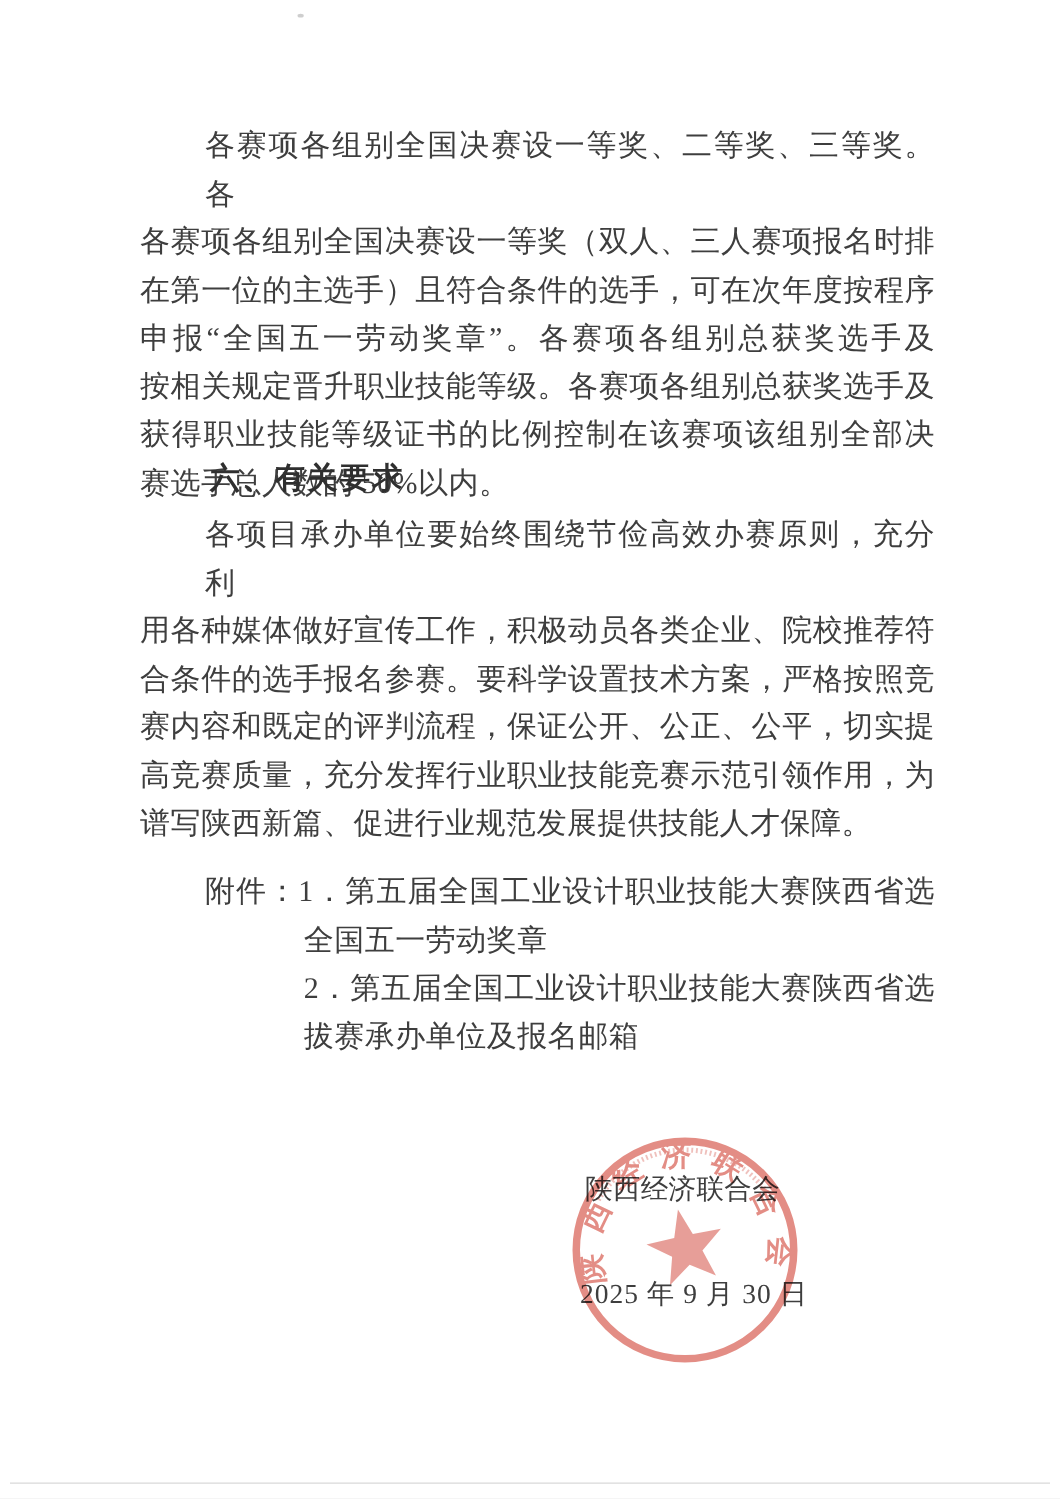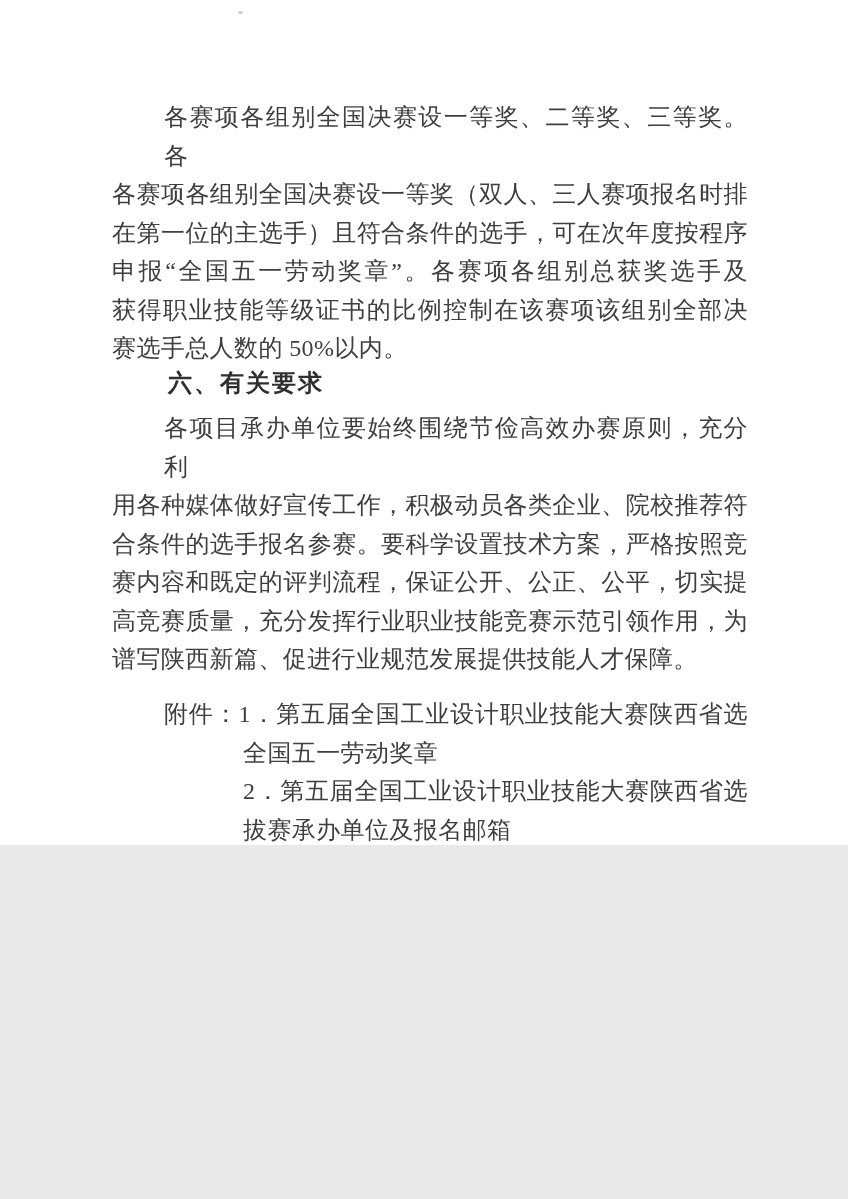--- a/index.html
+++ b/index.html
@@ -1,19 +1,19 @@
 <!DOCTYPE html>
 <html><head>
 <meta charset="utf-8">
 <style>
   html, body { margin: 0; padding: 0; background: #e9e9e9; }
   .page {
     position: relative;
     width: 848px;
-    height: 845px;
+    height: 1199px;
     margin: 0 auto;
     background: #ffffff;
     overflow: hidden;
     font-family: "Liberation Serif", "DejaVu Serif", serif;
     color: #3e3e3e;
   }
   .block { position: absolute; left: 112px; width: 636px; }
   .line {
     font-size: 24px;
     line-height: 38.5px;
@@ -91,20 +91,21 @@
 
 <div class="page">
 
   <div class="artifact-dot"></div>
 
   <div class="block attach" style="top:98px">
     <div class="line just ind">各赛项各组别全国决赛设一等奖、二等奖、三等奖。各</div>
     <div class="line just">各赛项各组别全国决赛设一等奖（双人、三人赛项报名时排</div>
     <div class="line just">在第一位的主选手）且符合条件的选手，可在次年度按程序</div>
     <div class="line just">申报“全国五一劳动奖章”。各赛项各组别总获奖选手及</div>
+    <div class="line just">按相关规定晋升职业技能等级。各赛项各组别总获奖选手及</div>
     <div class="line just">获得职业技能等级证书的比例控制在该赛项该组别全部决</div>
     <div class="line">赛选手总人数的 50%以内。</div>
   </div>
 
   <div class="heading">
     <div class="line">六、有关要求</div>
   </div>
 
   <div class="block" style="top:409px">
     <div class="line just ind">各项目承办单位要始终围绕节俭高效办赛原则，充分利</div>

